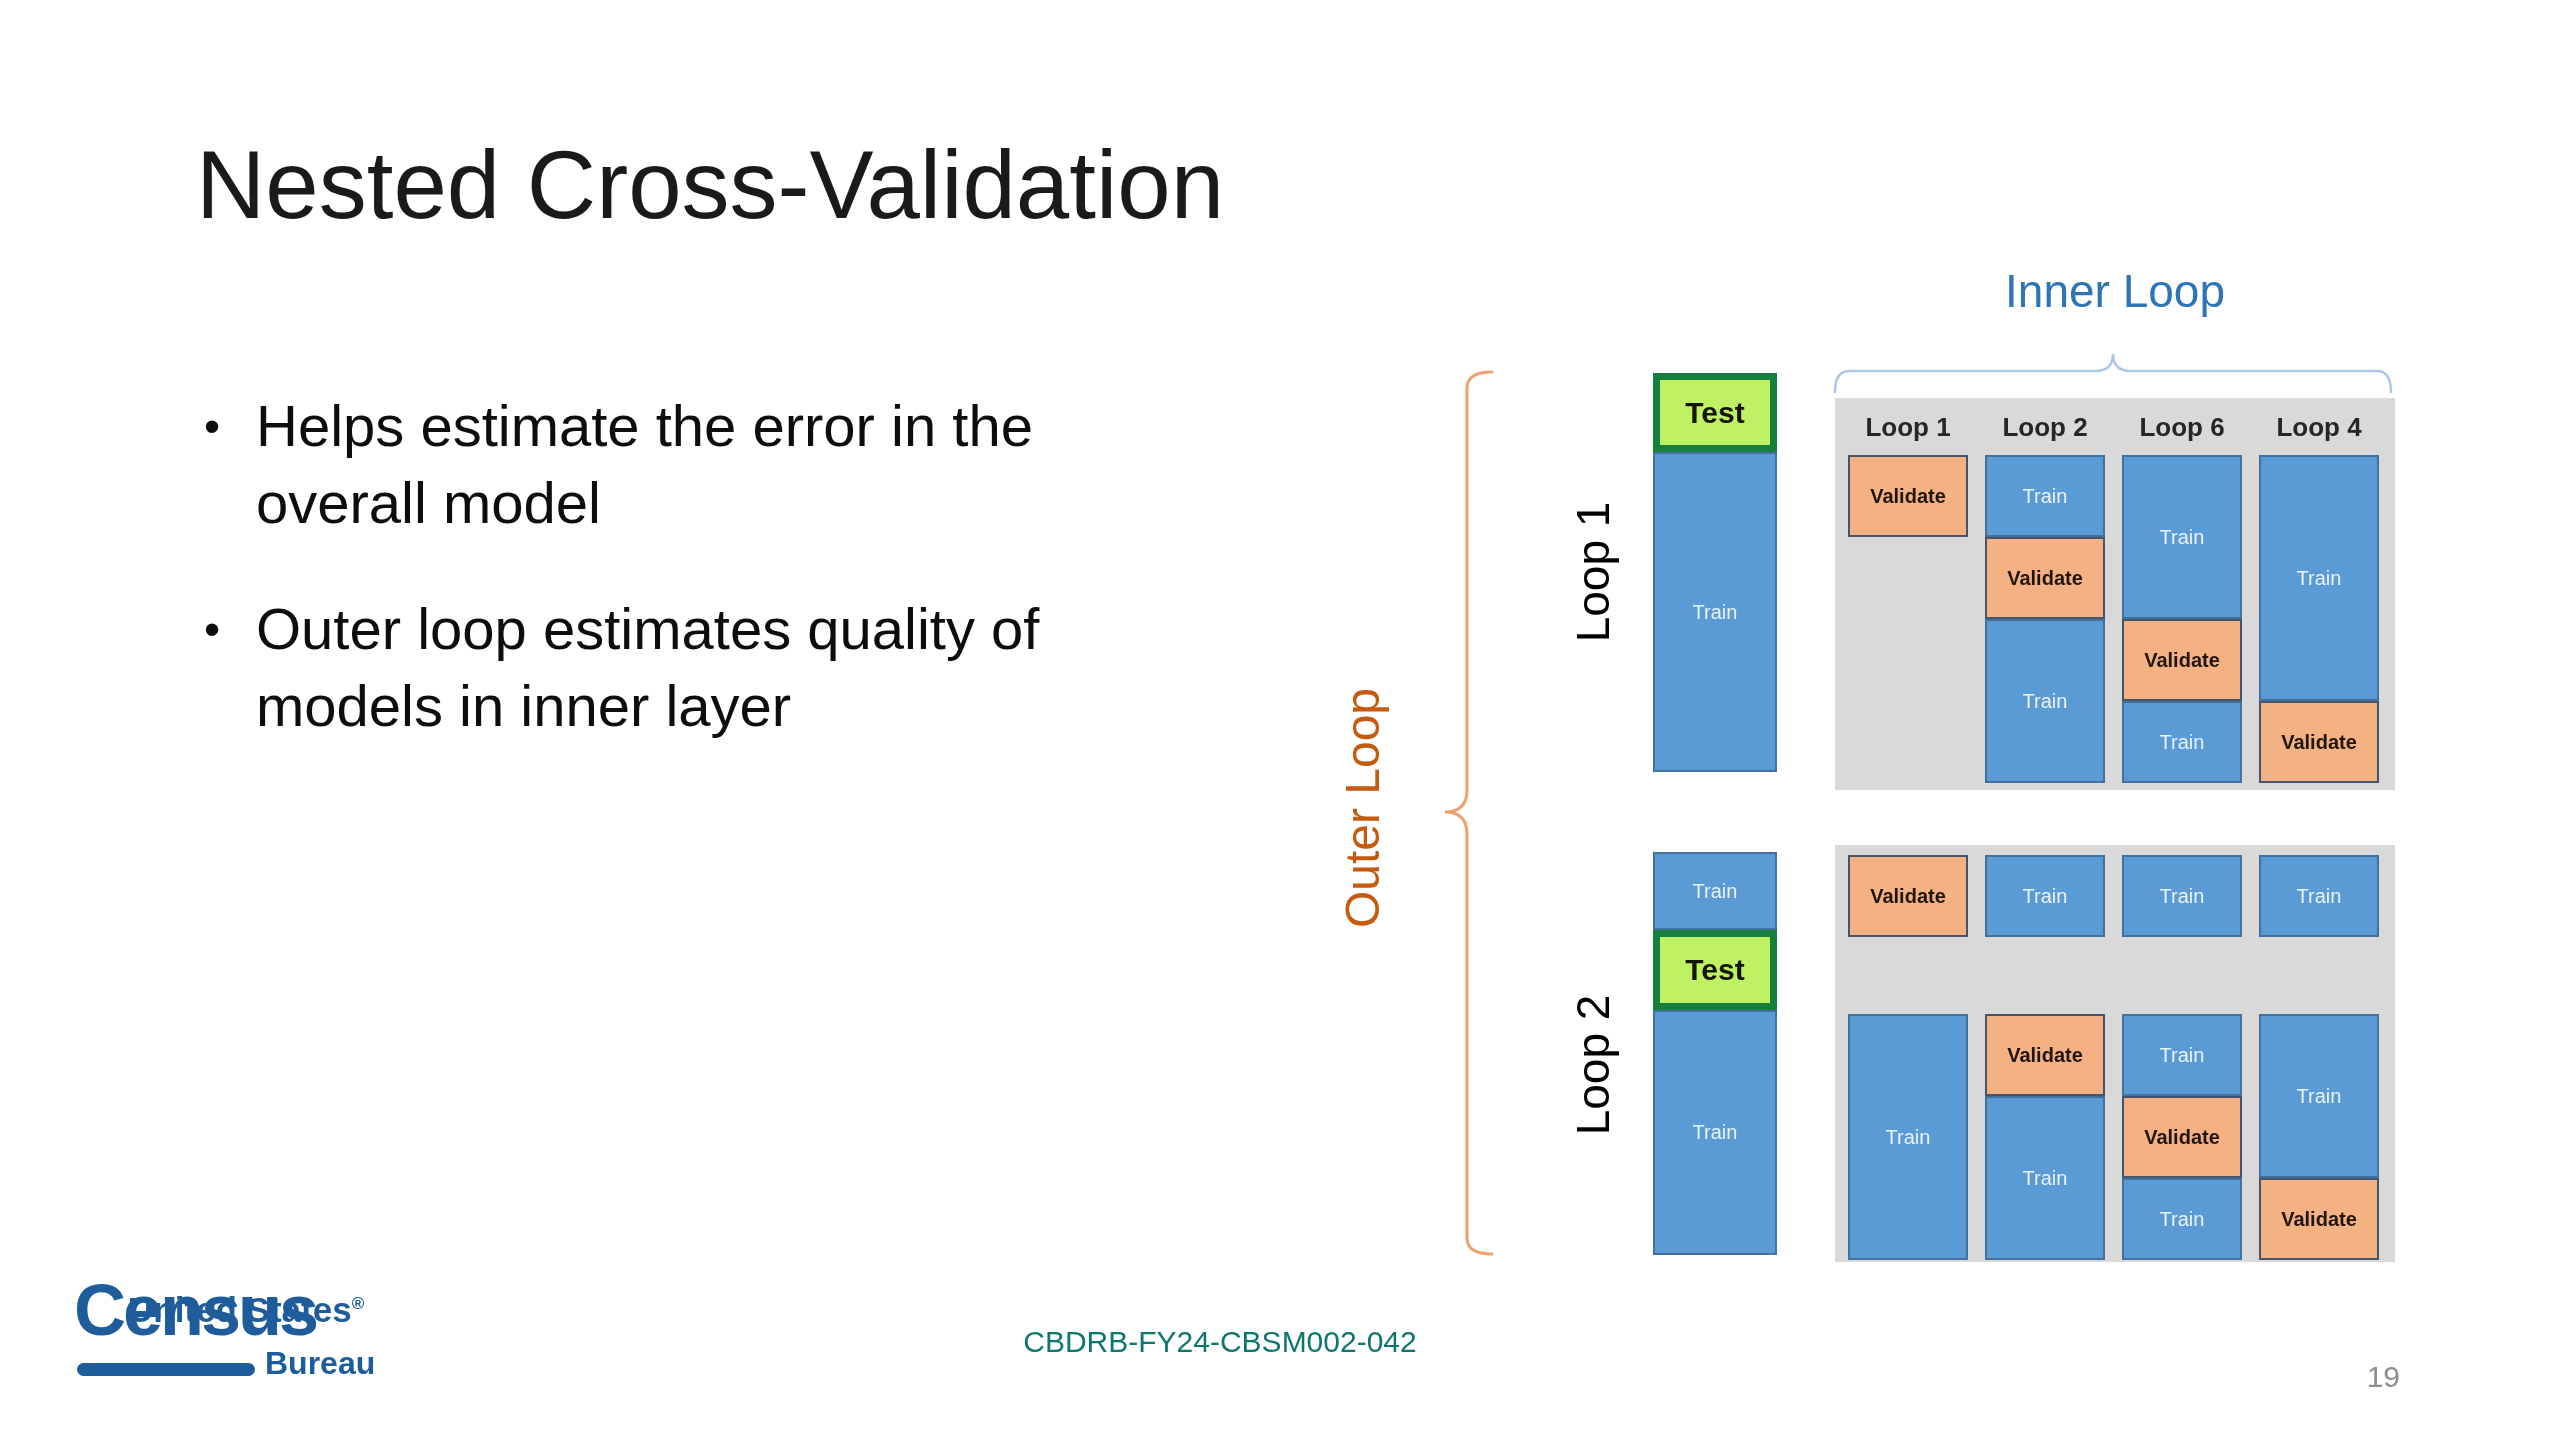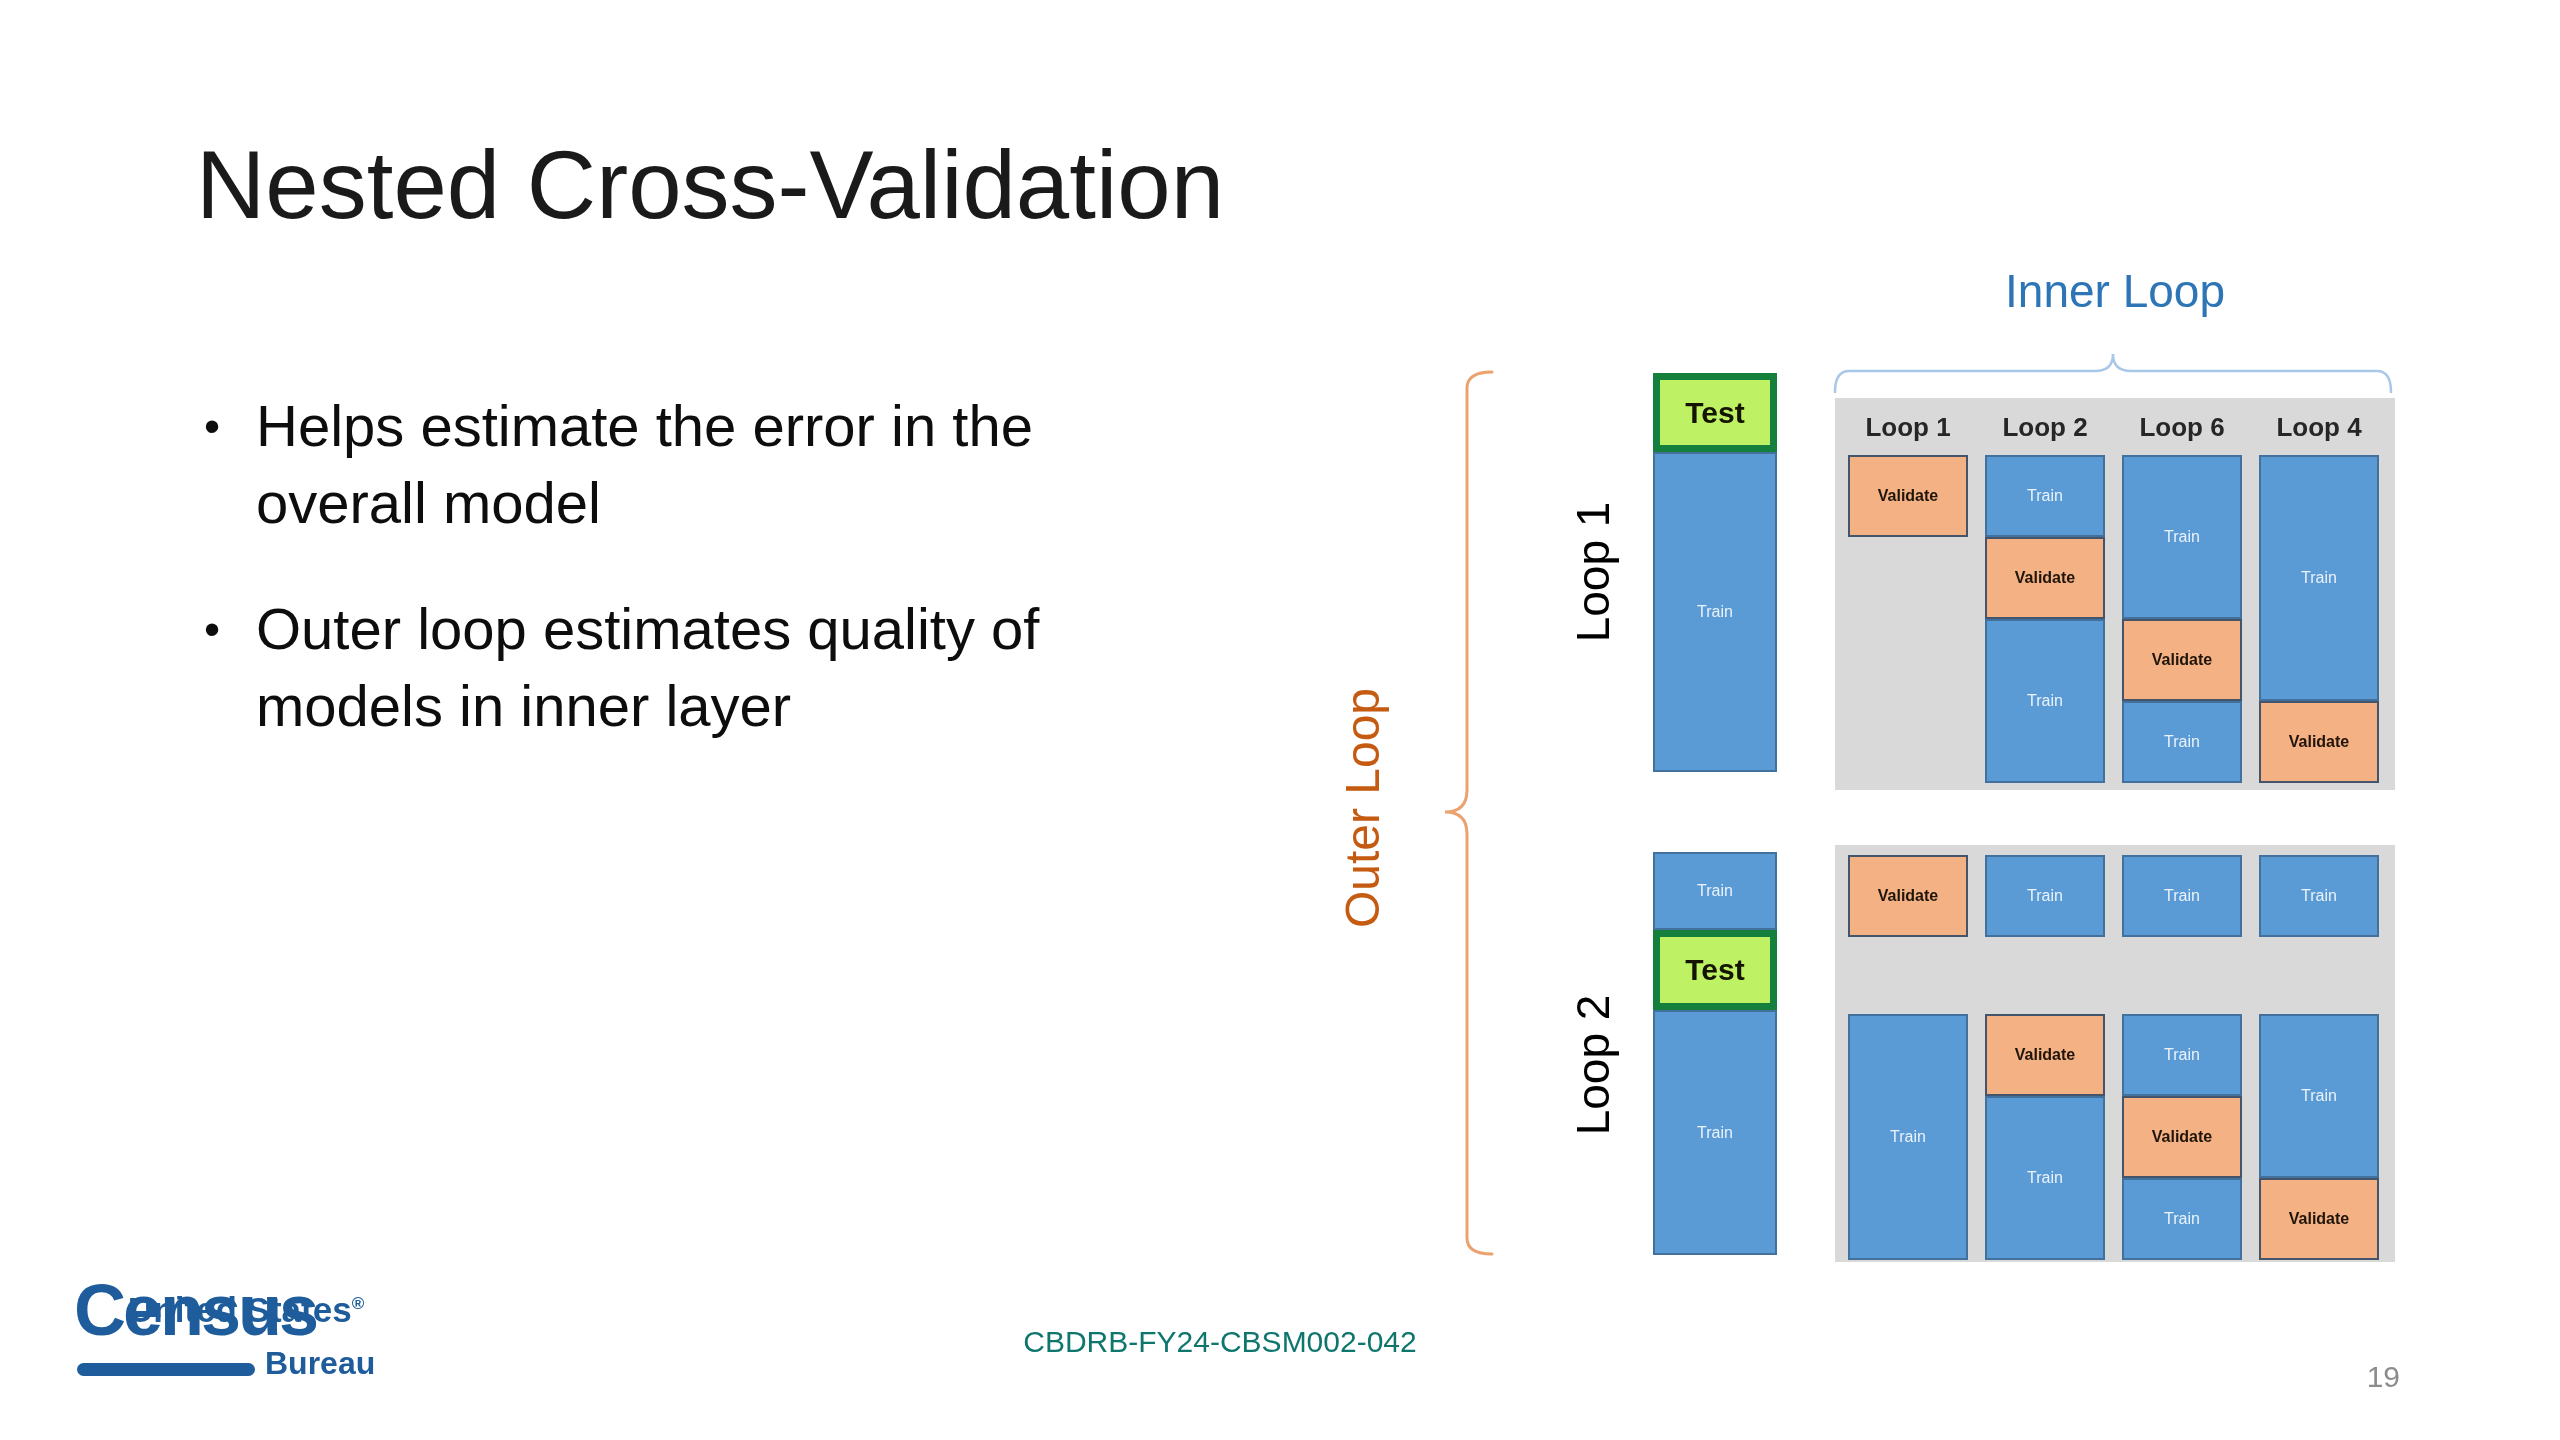--- a/index.html
+++ b/index.html
@@ -11,21 +11,21 @@
   .slide-title{position:absolute;left:196px;top:130px;font-size:96px;font-weight:300;
                color:#1a1a1a;letter-spacing:0;}
   .bullets{position:absolute;left:204px;top:388px;width:1010px;}
   .bullet{display:flex;margin-bottom:50px;font-size:58px;line-height:1.32;color:#0d0d0d;}
   .bullet::before{content:"•";flex:none;width:52px;font-size:46px;line-height:76px;color:#0d0d0d;}
   .bullet span{display:block;width:958px;}
 
   
   .panel{position:absolute;background:#D9D9D9;}
   .block{position:absolute;display:flex;align-items:center;justify-content:center;
-         box-sizing:border-box;font-size:16px;}
+         box-sizing:border-box;font-size:20px;}
   .train{background:#5B9BD5;border:2px solid #41719C;color:#EAF2FB;}
   .validate{background:#F4B183;border:2px solid #44546A;color:#20150a;font-weight:600;}
   .test{background:#bef264;border:7px solid #15803d;color:#141400;font-weight:700;font-size:30px;}
   .hdr{position:absolute;width:120px;text-align:center;font-size:26px;font-weight:600;color:#262626;}
   .vlabel{position:absolute;display:flex;align-items:center;justify-content:center;
           transform:rotate(-90deg);white-space:nowrap;}
   .loop-vlabel{font-size:46px;color:#000;}
   .outer-vlabel{font-size:48px;color:#C55A11;}
   .inner-title{position:absolute;left:1935px;top:264px;width:360px;text-align:center;
                font-size:46px;color:#2E75B6;}

